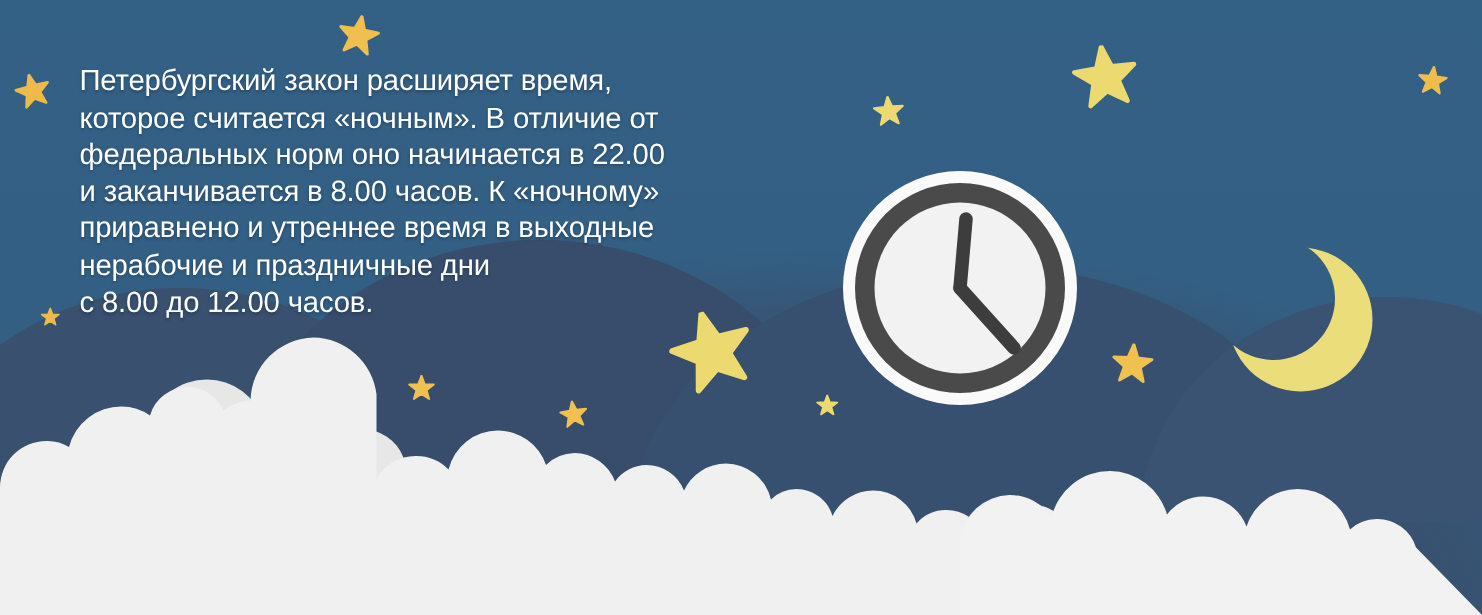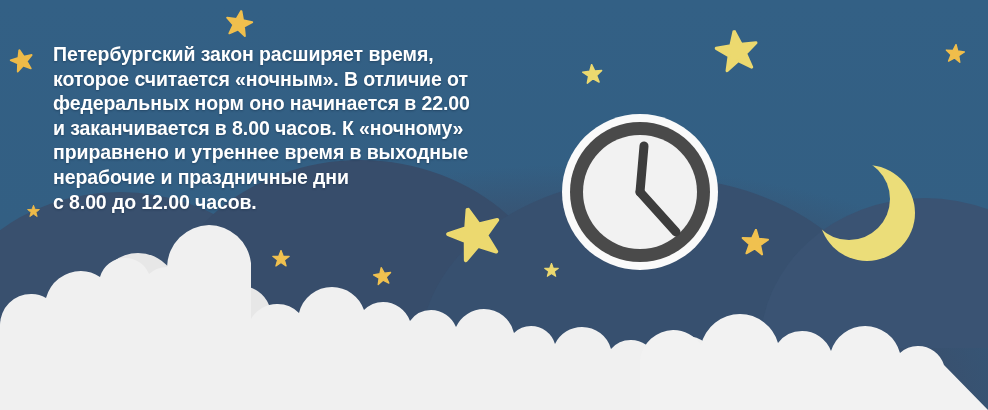--- a/index.html
+++ b/index.html
@@ -33,21 +33,21 @@
   .hill.h4 { left: 760px;  bottom: 62px;  width: 330px; height: 150px; background:#3a5373; }
 
   
   #text-block {
     position: absolute;
     left: 53px;
     top: 42px;
     width: 470px;
     color: #ffffff;
     font-size: 19.5px;
-    font-weight: bold;
+    font-weight: normal;
     line-height: 24.6px;
     letter-spacing: -0.1px;
     white-space: pre-line;
     text-shadow: 0 1px 2px rgba(18,40,64,0.45);
   }
 
   
   #clock { position: absolute; }
 
   

